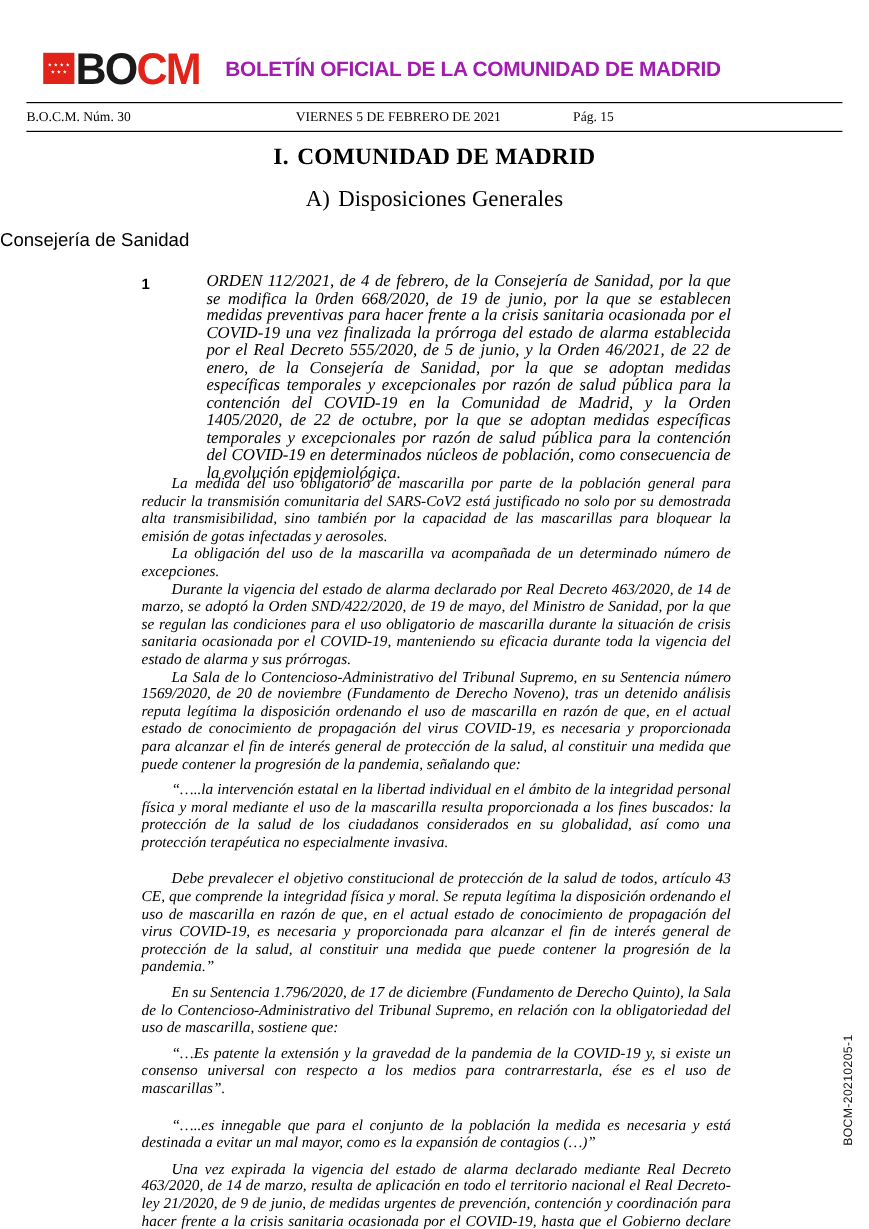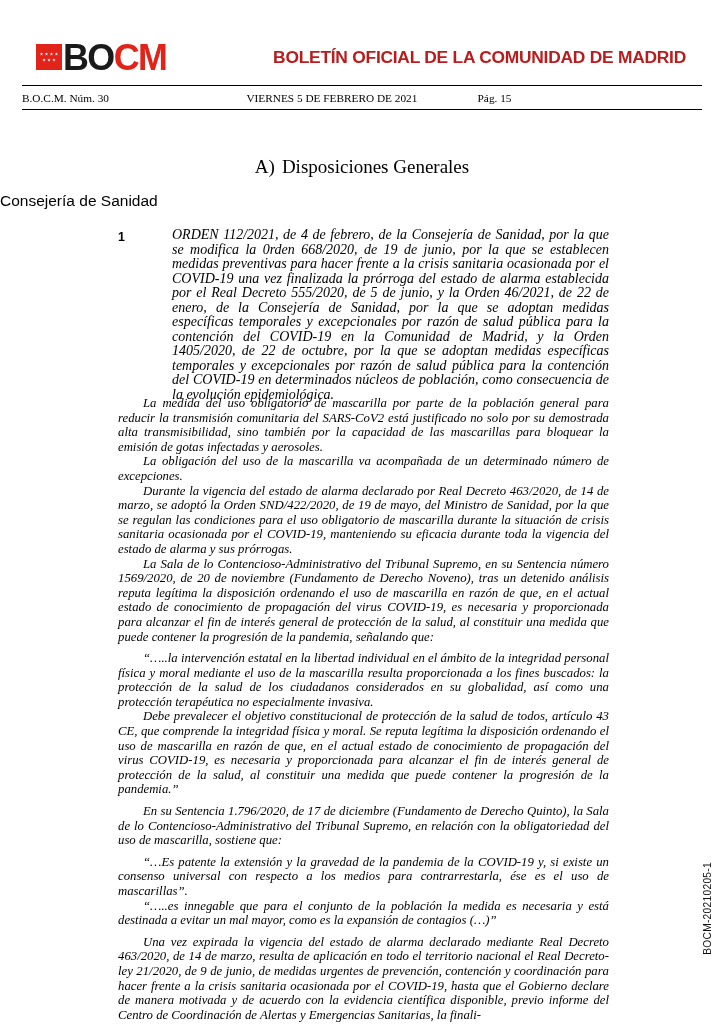--- a/index.html
+++ b/index.html
@@ -73,26 +73,26 @@
     line-height: 1;
     display: inline-block;
     transform: scaleX(0.97);
     transform-origin: left center;
   }
   .wordmark .bo { color: #1a1a1a; }
   .wordmark .cm { color: #e2231a; }
 
   .masthead-title {
     flex: 1 1 auto;
-    text-align: right;
+    text-align: left;
     font-family: "Liberation Sans", sans-serif;
     font-weight: bold;
     font-size: 17.4px;
     letter-spacing: -0.25px;
-    color: #b91c1c;
+    color: #a21caf;
     padding-left: 18px;
     padding-right: 2px;
     white-space: nowrap;
   }
 
   
   .rule {
     position: absolute;
     left: 22px;
     width: 680px;
@@ -187,21 +187,21 @@
   .body-col p {
     margin: 0;
     text-indent: 25px;
     font-style: italic;
   }
   .body-col p.quote {
     margin-top: 7px;
     text-indent: 25px;
   }
   .body-col p.quote-tight {
-    margin-top: 0;
+    margin-top: 16px;
     text-indent: 25px;
   }
   .body-col p.spaced {
     margin-top: 7px;
   }
 
   
   .sidecode {
     position: absolute;
     right: 11px;
@@ -242,20 +242,23 @@
 
   <div class="rule top"></div>
   <div class="rule bottom"></div>
 
   <div class="headerinfo">
     <span class="hi-left">B.O.C.M. Núm. 30</span>
     <span class="hi-mid">VIERNES 5 DE FEBRERO DE 2021</span>
     <span class="hi-right">Pág. 15</span>
   </div>
 
+  <div class="title-1">
+    <span class="numeral">I.</span><span>COMUNIDAD DE MADRID</span>
+  </div>
   <div class="title-2">
     <span class="letter">A)</span><span>Disposiciones Generales</span>
   </div>
   <div class="title-3">Consejería de Sanidad</div>
 
   <div class="item-number">1</div>
   <div class="lead">ORDEN 112/2021, de 4 de febrero, de la Consejería de Sanidad, por la que se modifica la 0rden 668/2020, de 19 de junio, por la que se establecen medidas preventivas para hacer frente a la crisis sanitaria ocasionada por el COVID-19 una vez finalizada la prórroga del estado de alarma establecida por el Real Decreto 555/2020, de 5 de junio, y la Orden 46/2021, de 22 de enero, de la Consejería de Sanidad, por la que se adoptan medidas específicas temporales y excepcionales por razón de salud pública para la contención del COVID-19 en la Comunidad de Madrid, y la Orden 1405/2020, de 22 de octubre, por la que se adoptan medidas específicas temporales y excepcionales por razón de salud pública para la contención del COVID-19 en determinados núcleos de población, como consecuencia de la evolución epidemiológica.</div>
 
   <div class="body-col">
     <p>La medida del uso obligatorio de mascarilla por parte de la población general para reducir la transmisión comunitaria del SARS-CoV2 está justificado no solo por su demostrada alta transmisibilidad, sino también por la capacidad de las mascarillas para bloquear la emisión de gotas infectadas y aerosoles.</p>

